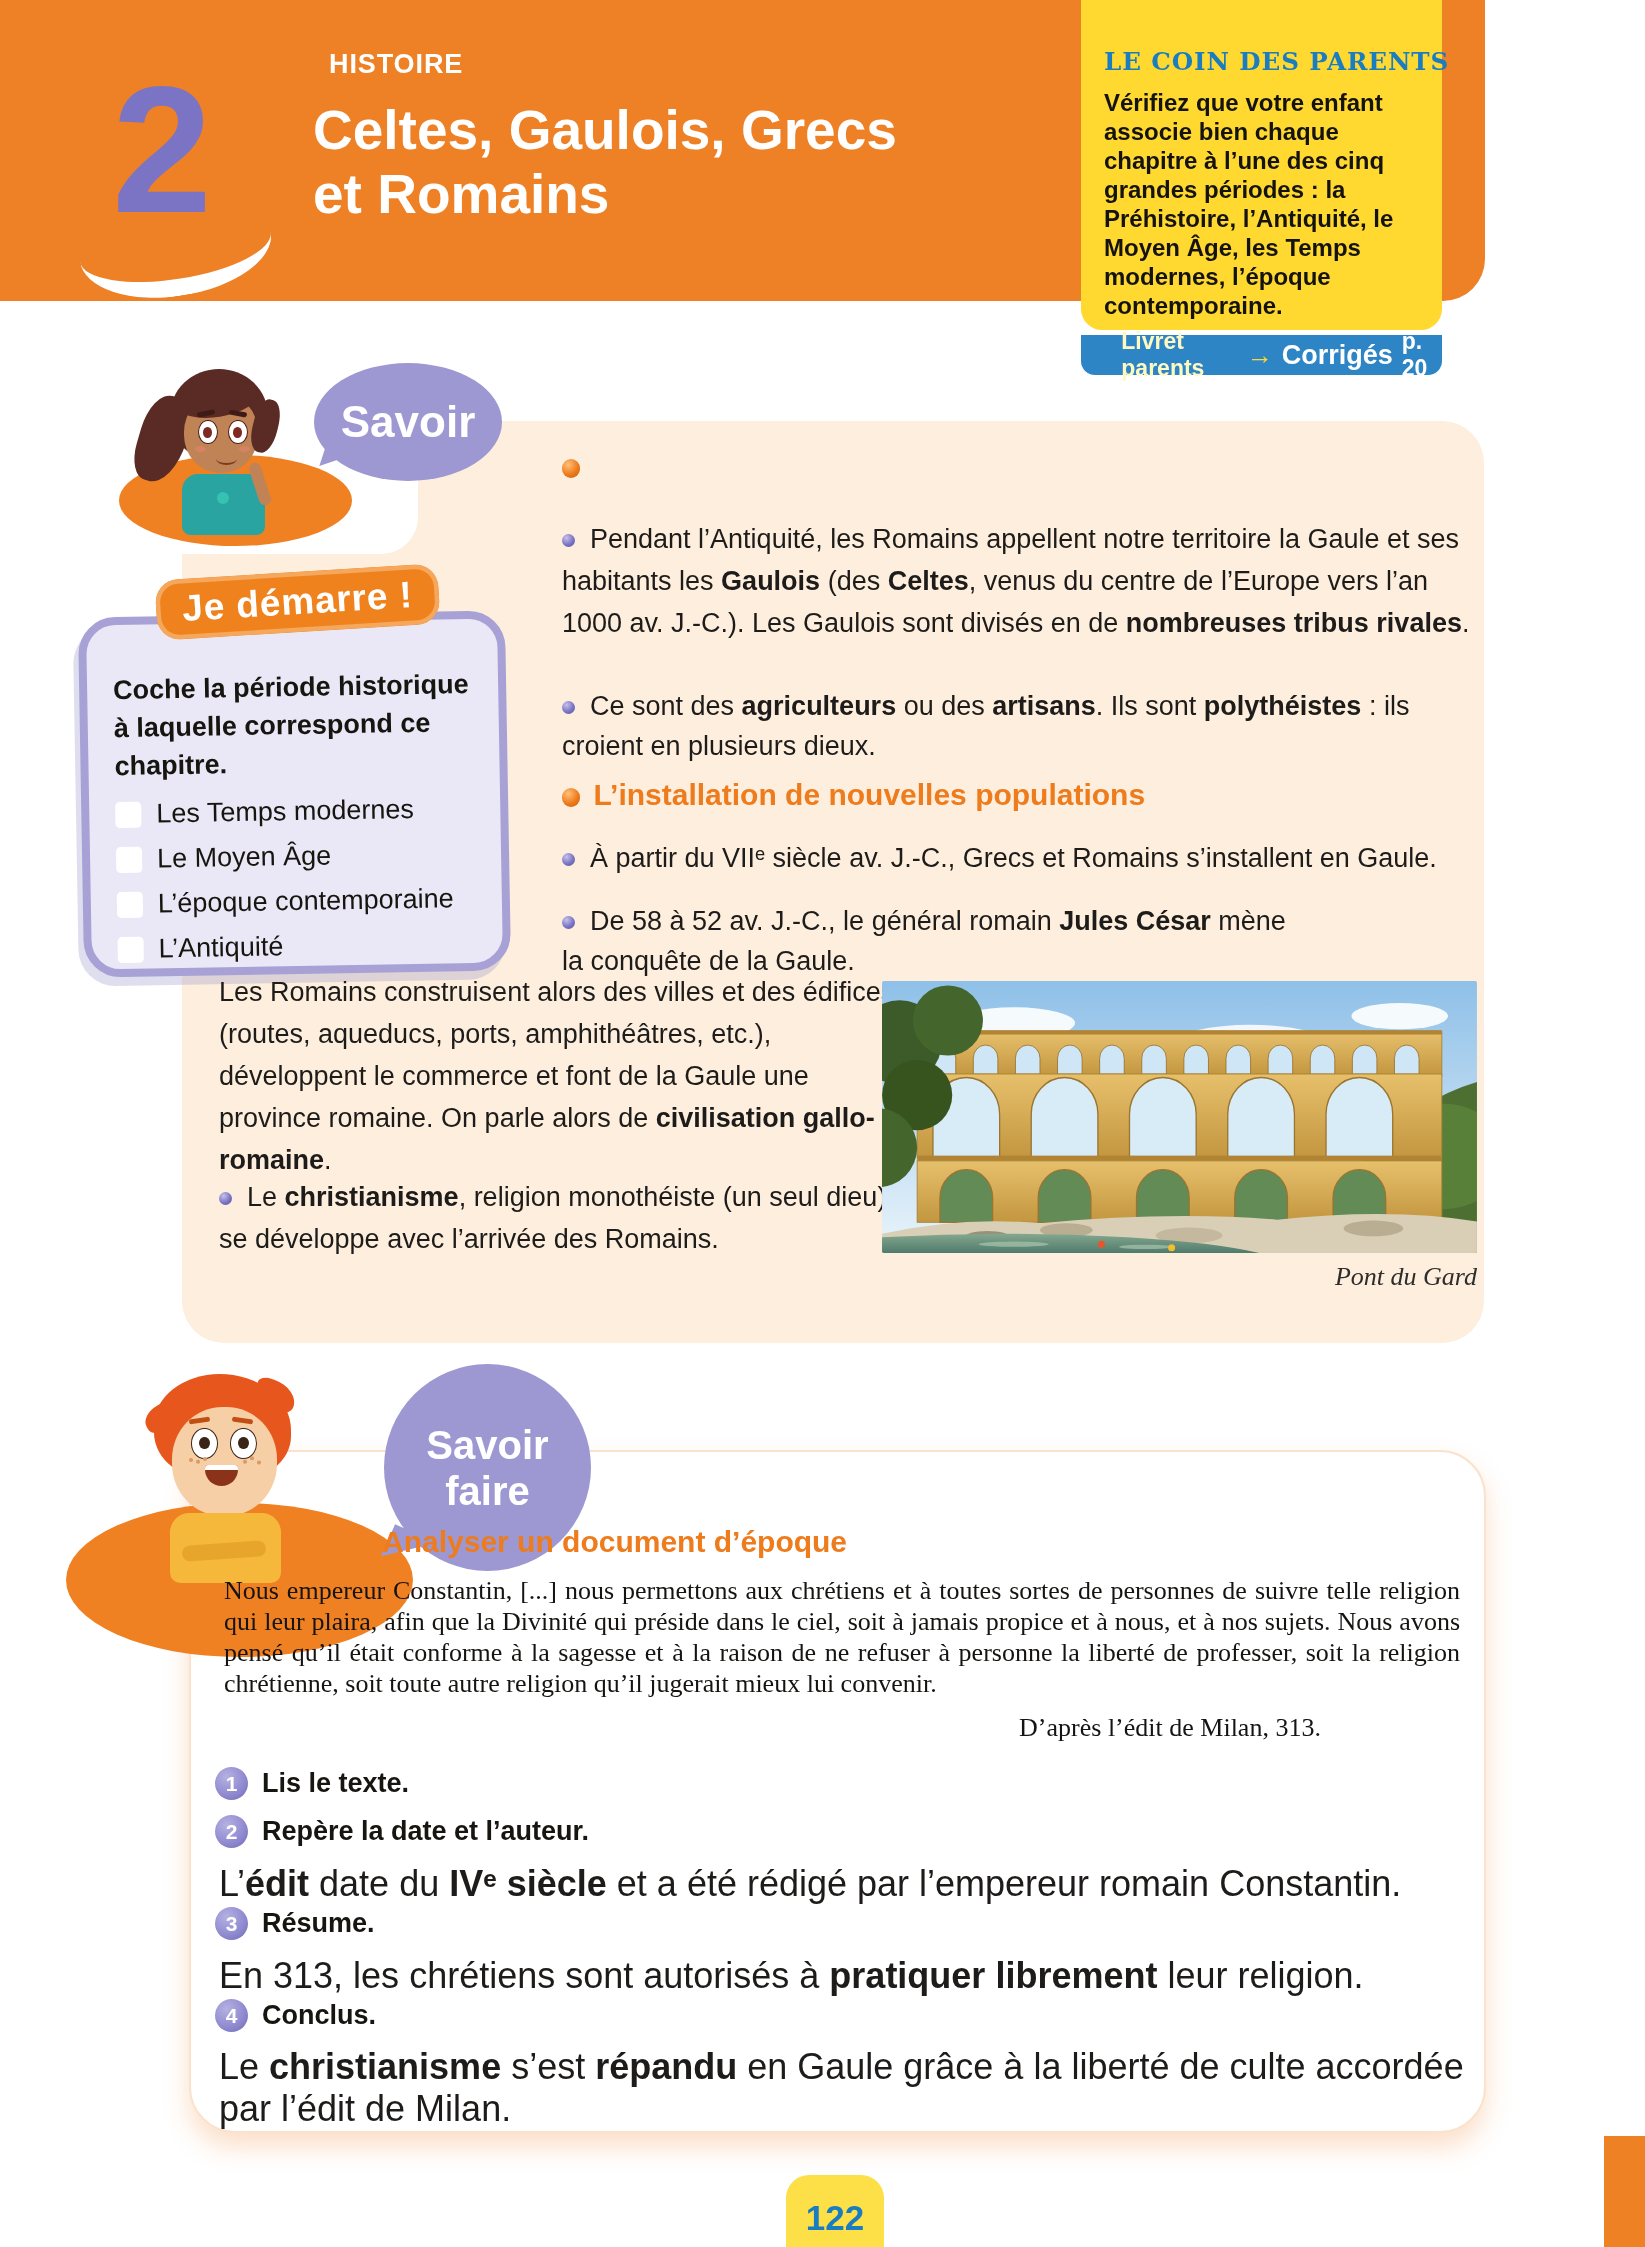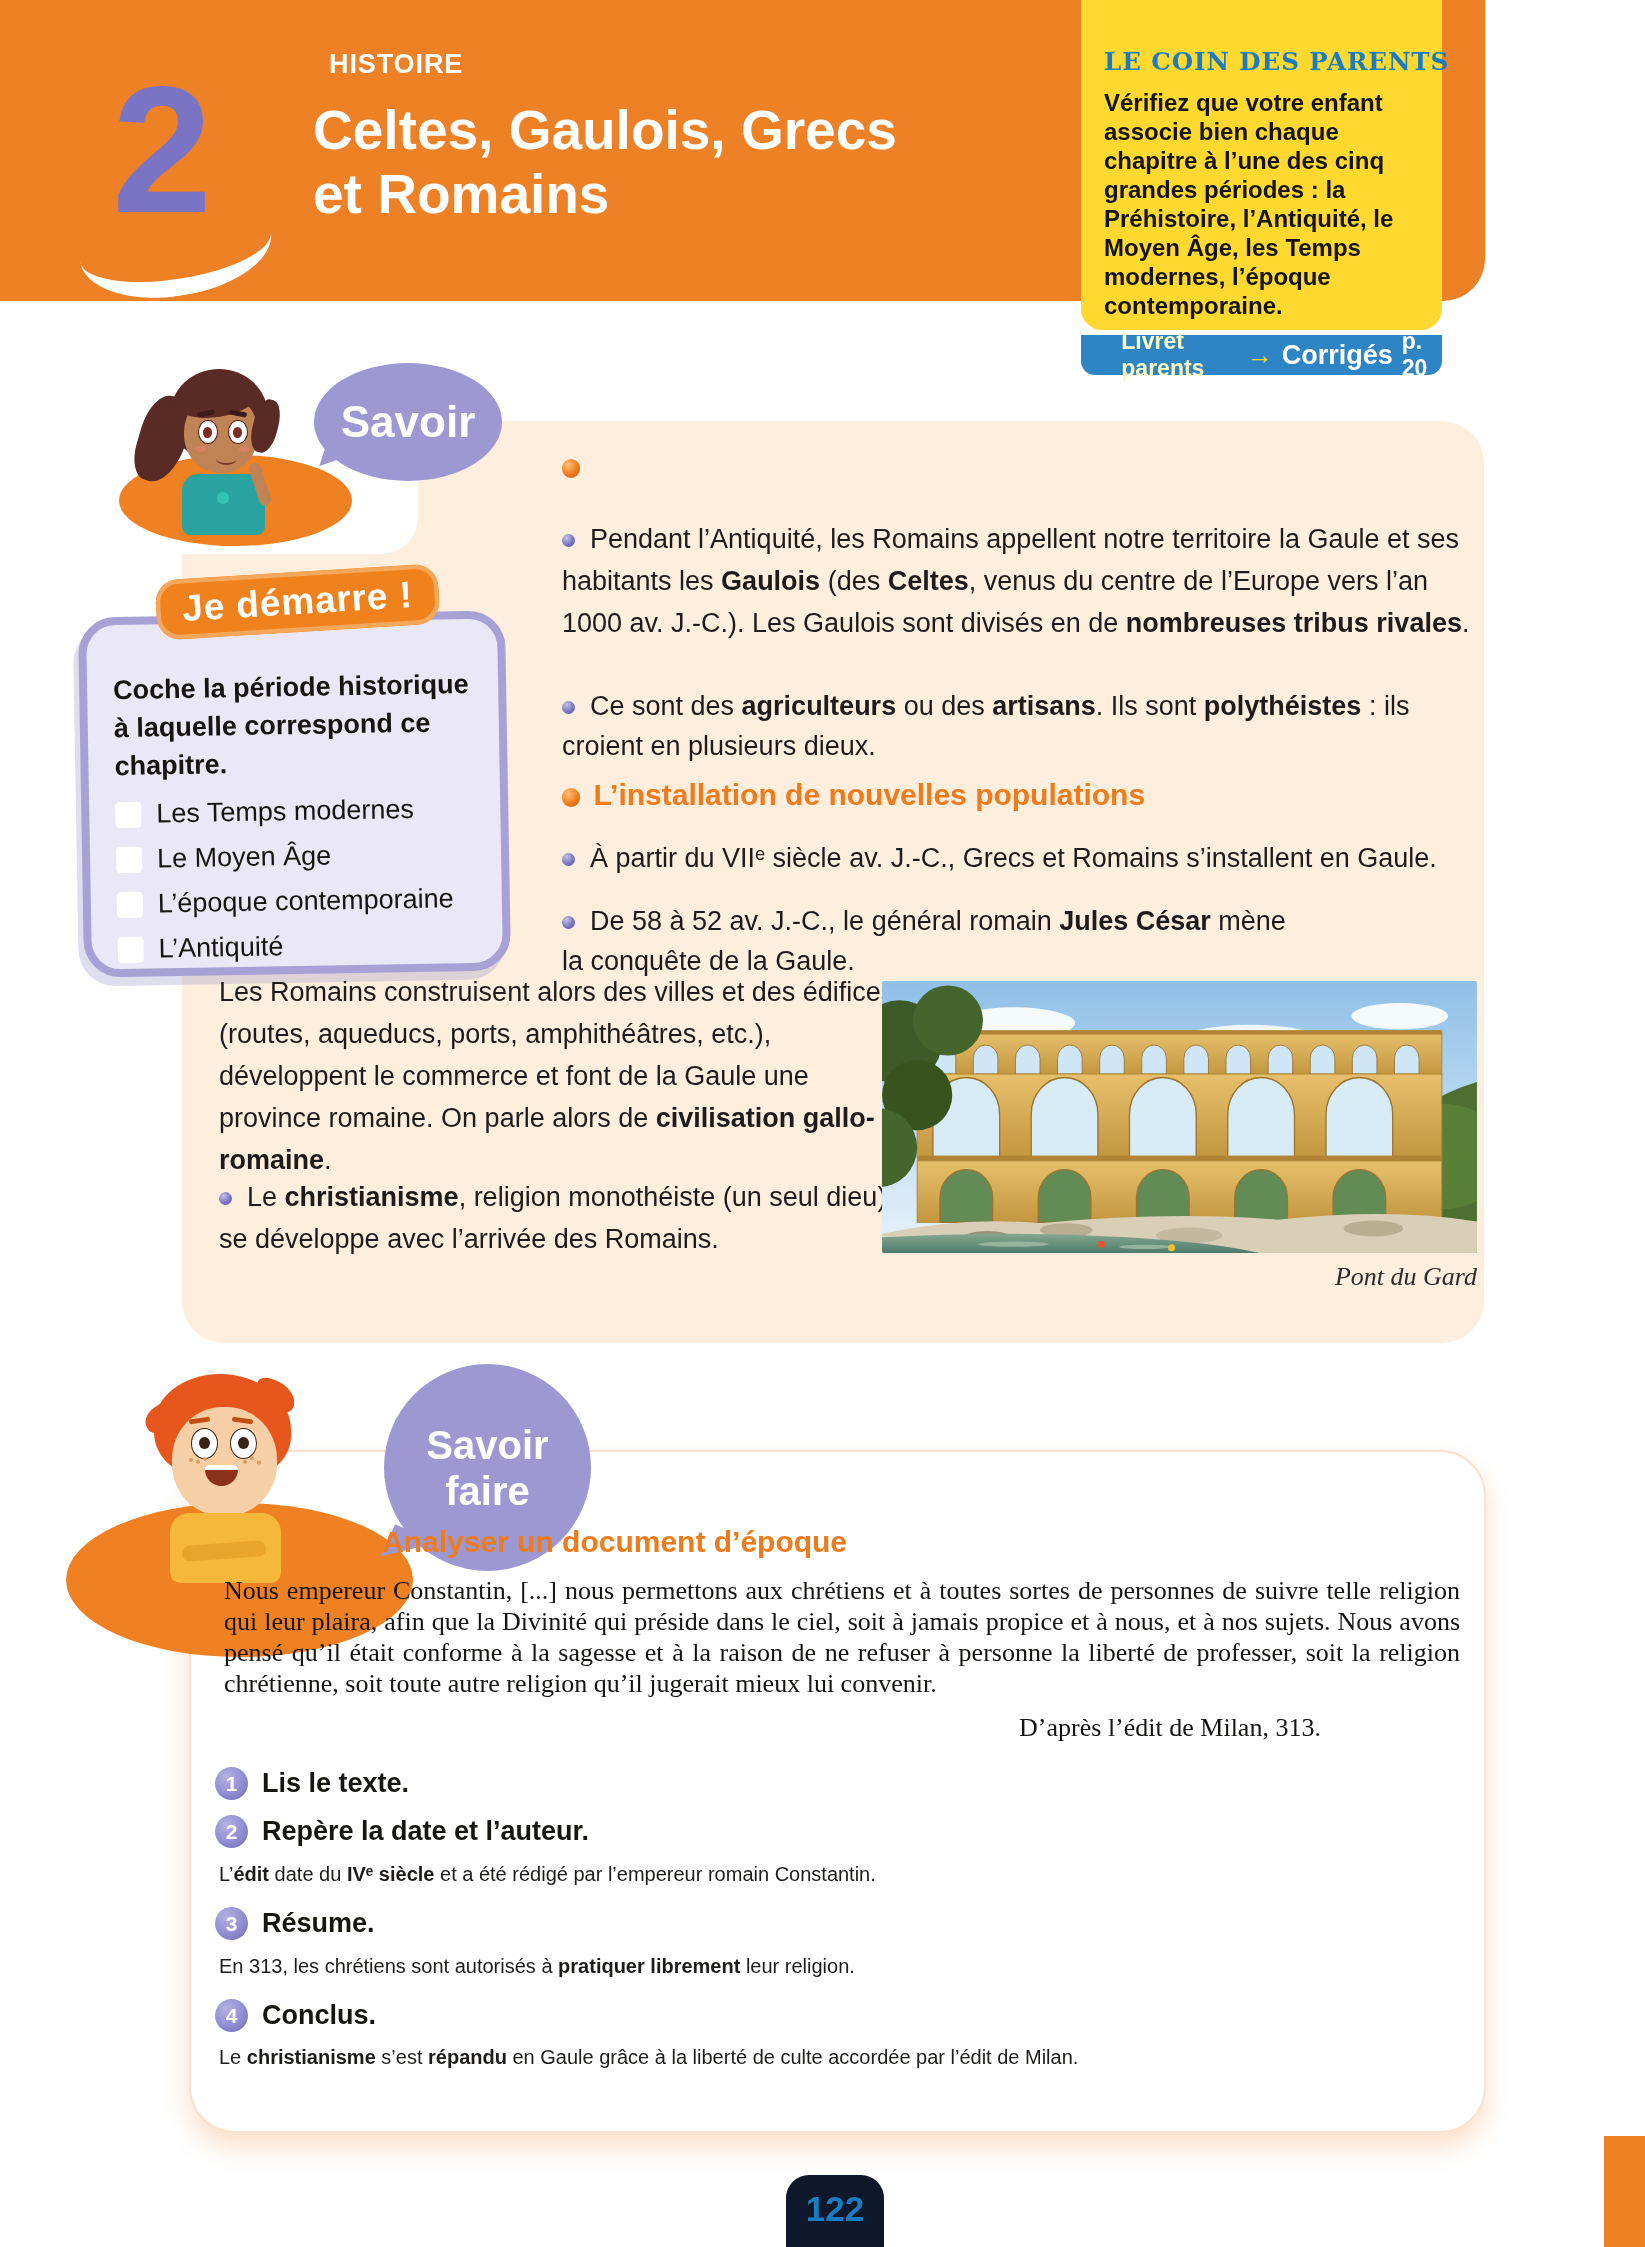--- a/index.html
+++ b/index.html
@@ -109,26 +109,26 @@
   .sf-bubble .txt{color:#ffffff;font-size:40px;font-weight:700;}
   .sf-tail{left:386px;top:1532px;width:0;height:0;border-style:solid;border-width:35px 46px 0 0;border-color:#9d98d2 transparent transparent transparent;transform:rotate(24deg);}
 
   .sf-title{left:382px;top:1525px;font-size:30px;font-weight:700;color:#ee7b1c;}
   .quote{left:224px;top:1575px;width:1236px;font-family:"Liberation Serif",serif;font-size:26px;line-height:31px;text-align:justify;color:#151412;}
   .attribution{left:878px;top:1713px;width:584px;text-align:center;font-family:"Liberation Serif",serif;font-size:26px;color:#151412;}
 
   .step{left:215px;display:flex;align-items:center;gap:14px;}
   .step-num{width:33px;height:33px;border-radius:50%;background:radial-gradient(circle at 35% 30%,#b5b1e2,#8e89cf 60%,#6c66b4);color:#ffffff;font-size:21px;font-weight:700;display:flex;align-items:center;justify-content:center;flex:0 0 auto;}
   .step-label{font-size:27px;font-weight:700;color:#16150f;}
-  .answer{left:219px;width:1246px;font-size:20px;color:#1d1c1a;}
+  .answer{left:219px;width:1246px;font-size:36px;color:#1d1c1a;}
   .y-2013{top:1767px;} .y-2068{top:1815px;} .y-2120{top:1863px;} .y-2173{top:1907px;}
   .y-2225{top:1955px;} .y-2277{top:1999px;} .y-2329{top:2046px;}
 
   
-  .page-tab{left:786px;top:2175px;width:98px;height:72px;background:#0f172a;border-radius:23px 23px 0 0;display:flex;align-items:flex-start;justify-content:center;padding-top:14px;box-sizing:border-box;}
+  .page-tab{left:786px;top:2175px;width:98px;height:72px;background:#fde047;border-radius:23px 23px 0 0;display:flex;align-items:flex-start;justify-content:center;padding-top:23px;box-sizing:border-box;}
   .page-tab .num{color:#1a7dc1;font-size:35px;font-weight:800;}
   .edge-strip{left:1604px;top:2136px;width:42px;height:111px;background:#ef8125;}
 </style>
 </head>
 <body>
 
 <div class="abs header">
   <div class="abs chapter-number">2</div>
   <div class="abs swoosh"></div>
   <div class="abs subject">HISTOIRE</div>

